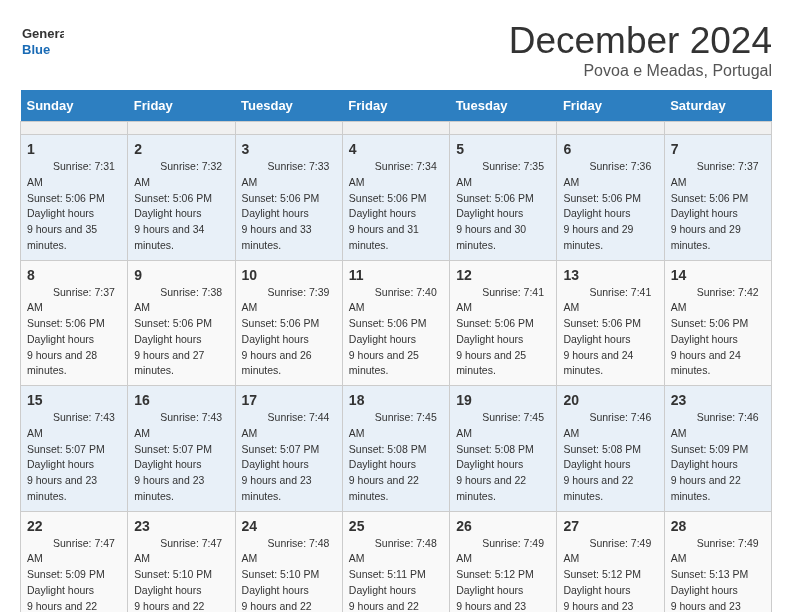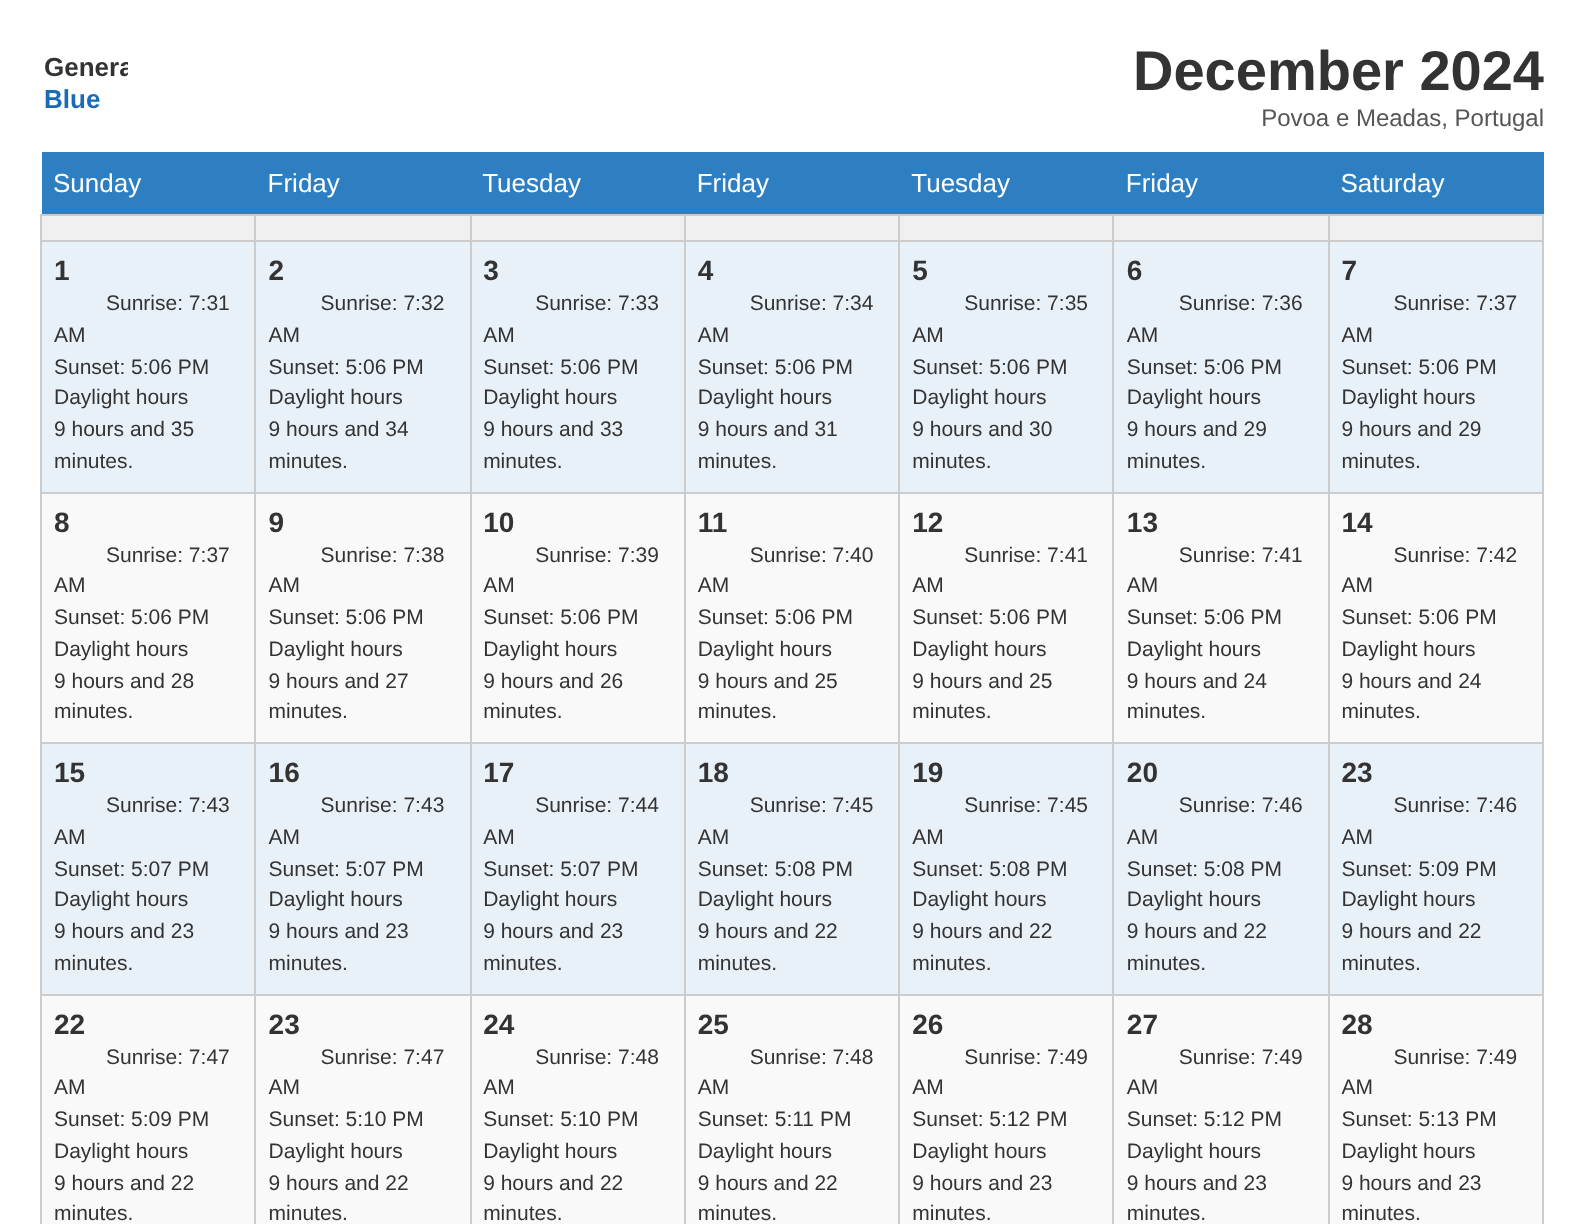--- a/index.html
+++ b/index.html
@@ -18,41 +18,41 @@
     }
     .logo {
       display: flex;
       align-items: center;
       gap: 6px;
     }
     .title-section {
       text-align: right;
     }
     .main-title {
-      font-size: 28px;
-      font-weight: bold;
+      font-size: 37px;
+      font-weight: normal;
       color: #333;
     }
     .subtitle {
-      font-size: 12px;
+      font-size: 16px;
       color: #555;
       text-align: right;
     }
     table {
       width: 100%;
       border-collapse: collapse;
       font-size: 11px;
     }
     thead tr th {
       background-color: #2d7fc1;
       color: white;
       padding: 8px 6px;
       text-align: left;
       font-size: 13px;
-      font-weight: normal;
+      font-weight: bold;
     }
     tbody tr td {
       border: 1px solid #ccc;
       padding: 6px;
       vertical-align: top;
       width: 113px;
     }
     tbody tr:nth-child(odd) td {
       background-color: #f9f9f9;
     }

